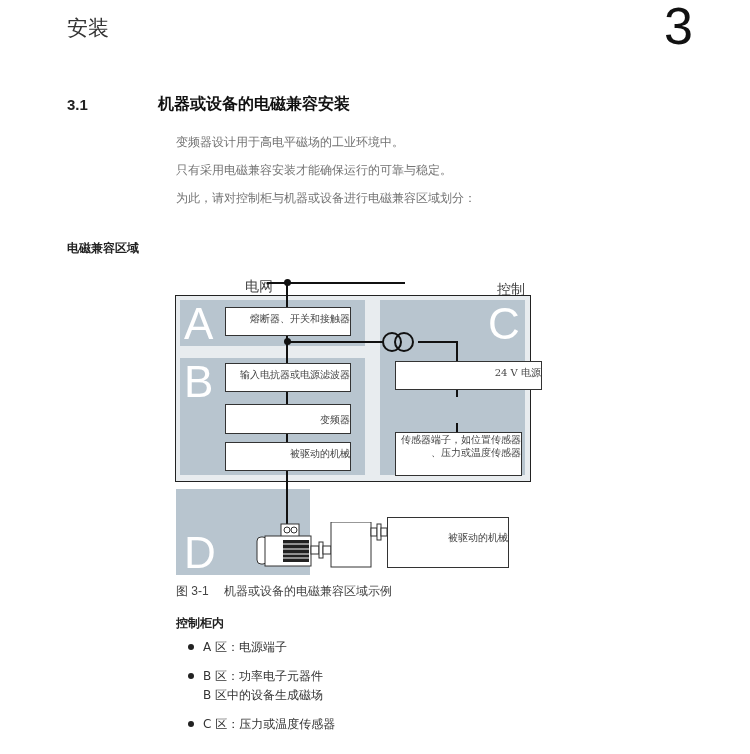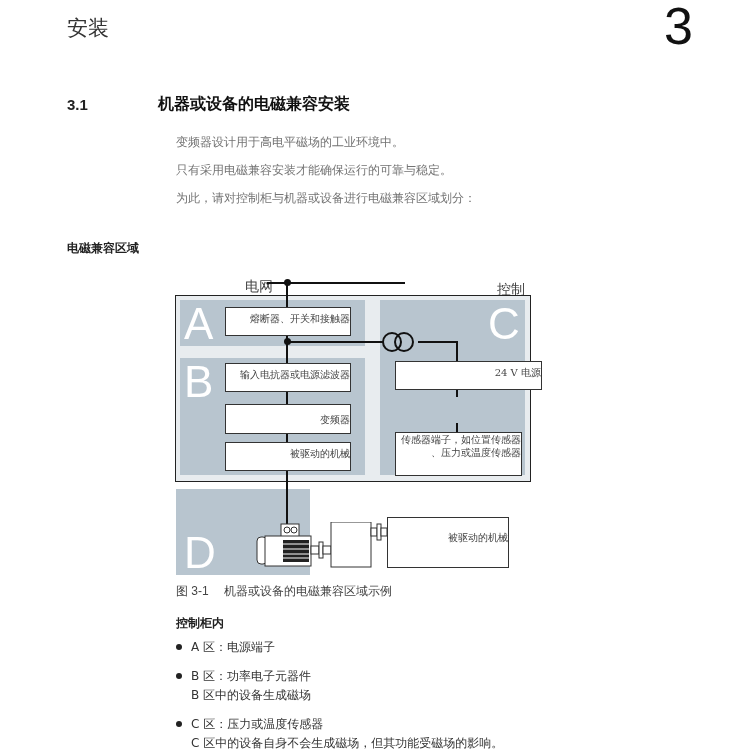--- a/index.html
+++ b/index.html
@@ -17,21 +17,21 @@
   .frame { position:absolute; left:0; top:20px; width:356px; height:187px; border:1.5px solid #222; background:#e8ecef; box-sizing:border-box; }
   .zone { position:absolute; background:#b8c5cf; }
   .zone-letter { position:absolute; color:#fff; font-family:"Liberation Sans",sans-serif; font-size:44px; line-height:1; }
   .box { position:absolute; background:#fff; border:1px solid #333; box-sizing:border-box; font-family:"DejaVu Serif",serif; font-size:10px; color:#444; text-align:right; padding-top:4px; line-height:13px; }
   .line { position:absolute; background:#111; }
   .dot { position:absolute; width:7px; height:7px; border-radius:50%; background:#111; }
   .lbl { position:absolute; font-family:"DejaVu Serif",serif; font-size:14px; color:#444; }
   .caption { left:176px; top:583px; font-size:12px; color:#444; }
   .caption .num { font-family:"Liberation Sans",sans-serif; }
   .list-head { left:176px; top:615px; font-size:12px; font-weight:bold; }
-  .bullet-item { left:176px; font-size:12px; color:#333; line-height:19px; }
+  .bullet-item { left:188px; font-size:12px; color:#333; line-height:19px; }
   .bullet-item .b { display:inline-block; width:6px; height:6px; border-radius:50%; background:#222; margin-right:9px; vertical-align:middle; position:relative; top:-1px; }
   .bullet-item .sub { padding-left:15px; display:block; }
 </style>
 </head>
 <body>
 
 <div class="abs chapter-title">安装</div>
 <div class="abs chapter-num">3</div>
 
 <div class="abs sec-num">3.1</div>
@@ -119,14 +119,13 @@
 
 <div class="abs bullet-item" style="top:638px">
   <span class="b"></span><span>A 区：电源端子</span>
 </div>
 <div class="abs bullet-item" style="top:667px">
   <span class="b"></span><span>B 区：功率电子元器件</span>
   <span class="sub">B 区中的设备生成磁场</span>
 </div>
 <div class="abs bullet-item" style="top:715px">
   <span class="b"></span><span>C 区：压力或温度传感器</span>
-  <span class="sub">C 区中的设备自身不会生成磁场，但其功能受磁场的影响。</span>
 </div>
 
 </body></html>

